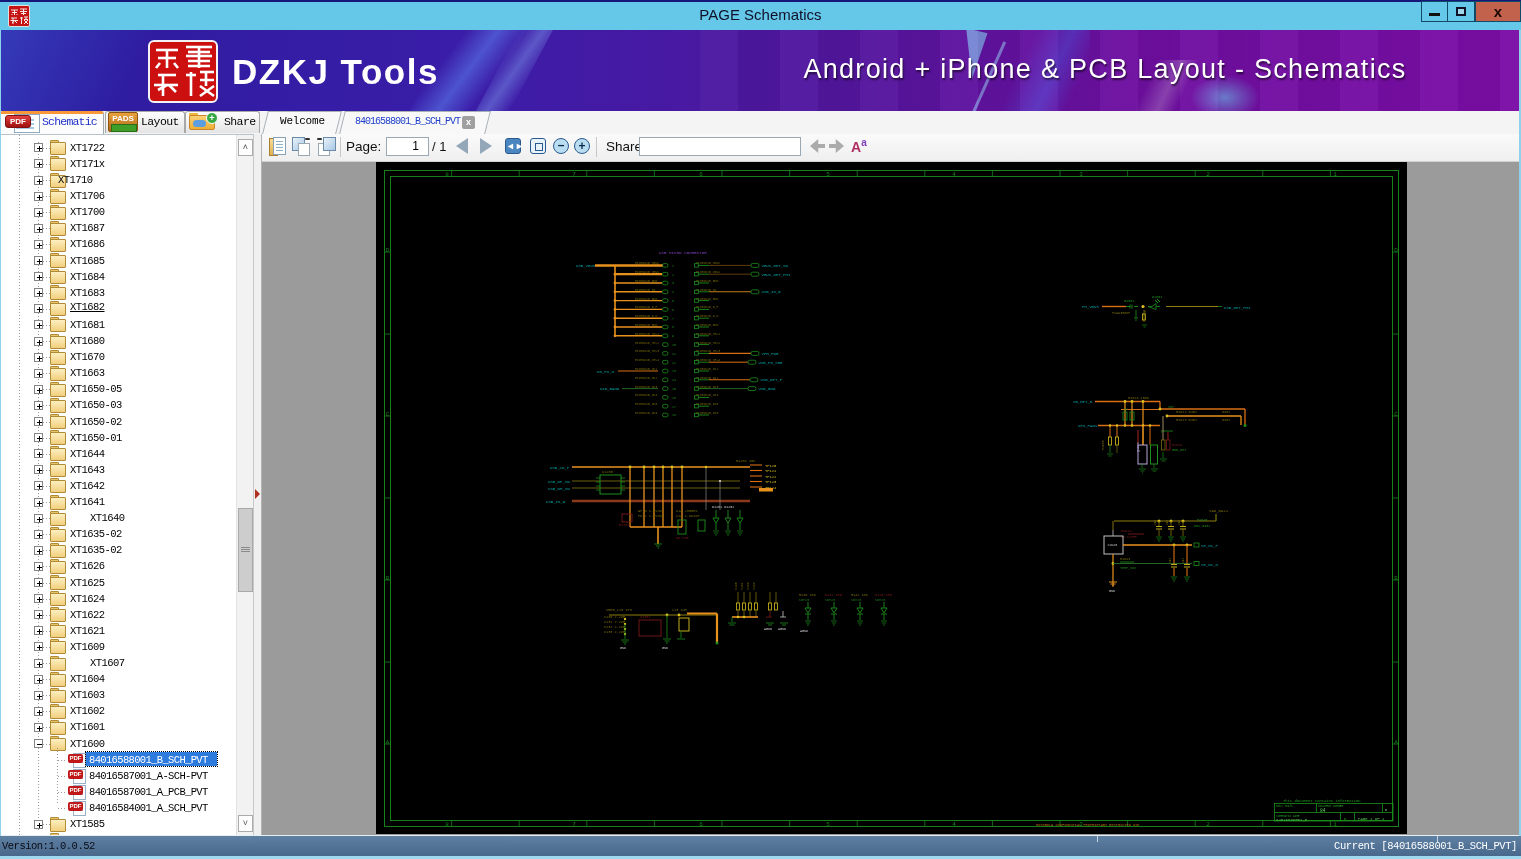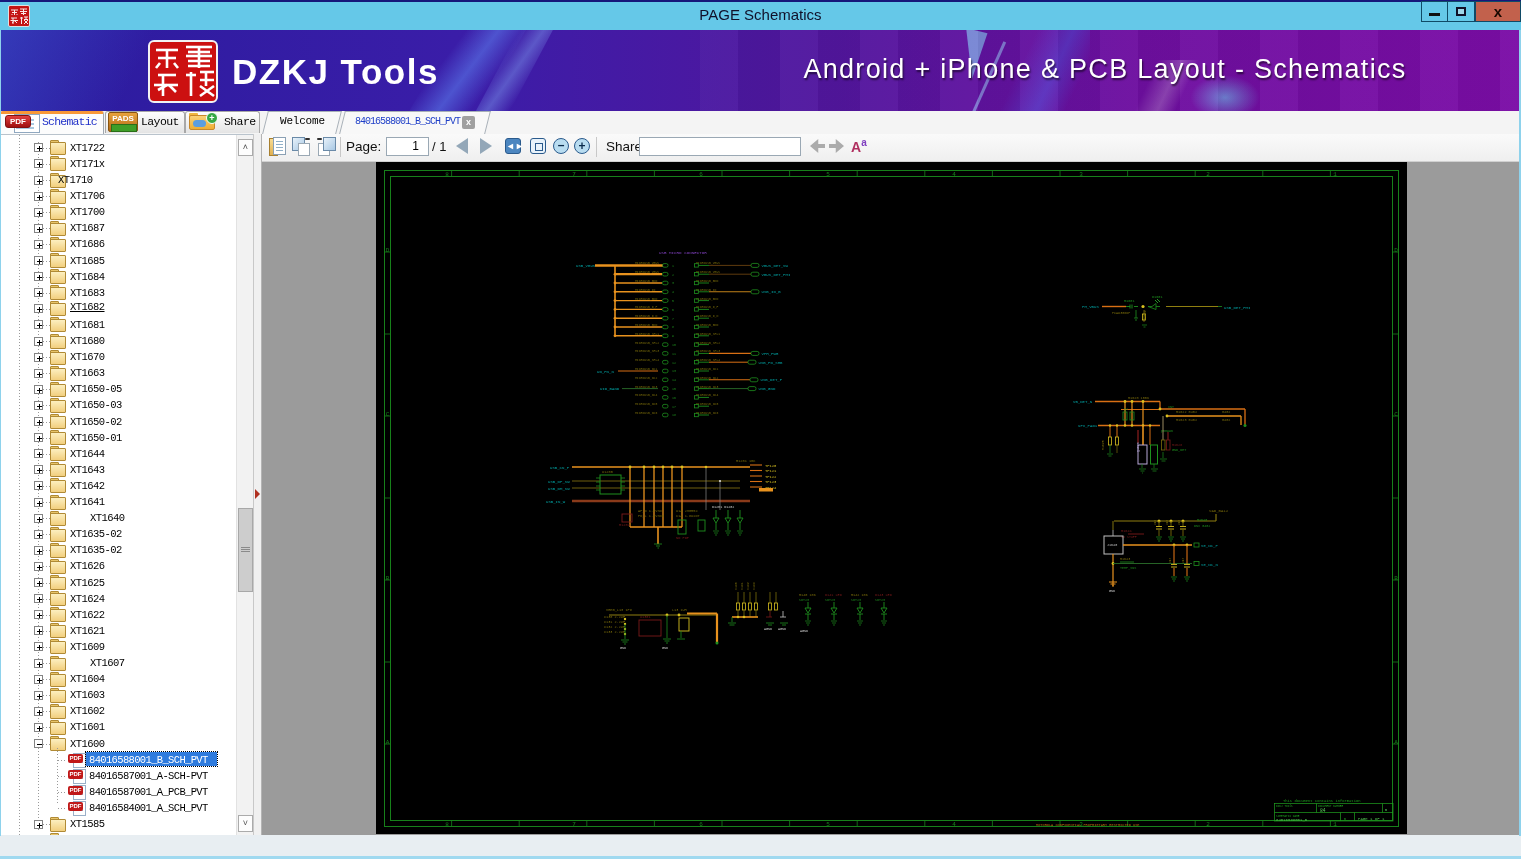--- a/index.html
+++ b/index.html
@@ -1028,15 +1028,21 @@
       <div style="position:absolute;left:1px;bottom:4px;width:15px;height:17px;background:#fdfdfd;border:1px solid #ABABAB;box-sizing:border-box;color:#505050;font:9px/15px 'Liberation Sans';text-align:center;">˅</div>
       <div style="position:absolute;left:1px;top:373px;width:15px;height:84px;background:#CDCDCD;border:1px solid #A8A8A8;box-sizing:border-box;"></div>
       <div style="position:absolute;left:4px;top:412px;width:9px;height:5px;background:repeating-linear-gradient(to bottom,#8a8a8a 0 1px,transparent 1px 2px);"></div>
     </div>
   </div>
 <div style="position:absolute;left:253px;top:134px;width:9px;bottom:23px;background:#F0F0F0;border-left:1px solid #C8C8C8;border-right:1px solid #B4B4B4;box-sizing:border-box;">
     <div style="position:absolute;left:1px;top:355px;width:0;height:0;border-left:5px solid #B03020;border-top:5px solid transparent;border-bottom:5px solid transparent;"></div>
   </div>
 
 <div style="position:absolute;left:0;top:835px;width:1521px;height:24px;background:#E8EEF2;">
+ <div style="position:absolute;left:0;top:1px;width:1521px;height:20px;background:linear-gradient(180deg,#5E80A2,#49688C);">
+  <div style="position:absolute;left:2px;top:4px;font:10.5px 'Liberation Mono',monospace;letter-spacing:-0.5px;color:#0A0A14;">Version:1.0.0.52</div>
+  <div style="position:absolute;right:4px;top:4px;font:10.5px 'Liberation Mono',monospace;letter-spacing:-0.4px;color:#fff;">Current [84016588001_B_SCH_PVT]</div>
+  <div style="position:absolute;left:1097px;top:0;width:1px;height:6px;background:#C8D4E0;"></div>
+  <div style="position:absolute;left:1437px;top:0;width:1px;height:6px;background:#C8D4E0;"></div>
+ </div>
  <div style="position:absolute;left:0;top:21px;width:1521px;height:3px;background:#9FD9F0;"></div>
 </div>
 <div style="position:absolute;left:0;top:30px;width:1px;height:806px;background:#8ED2EC;"></div>
 <div style="position:absolute;left:1519px;top:30px;width:2px;height:806px;background:#8ED2EC;"></div>
 </body></html>

